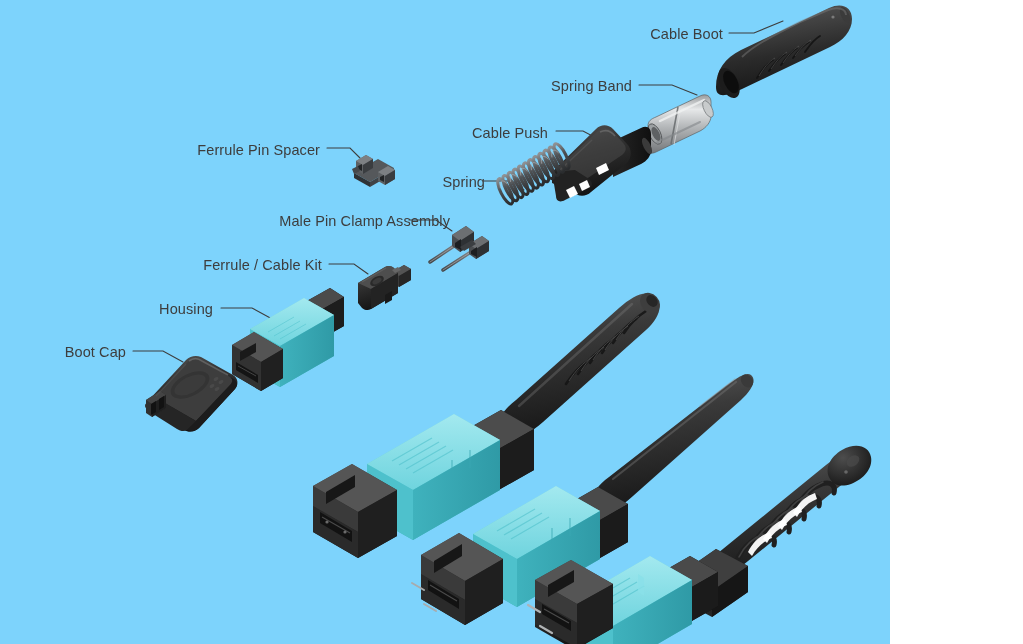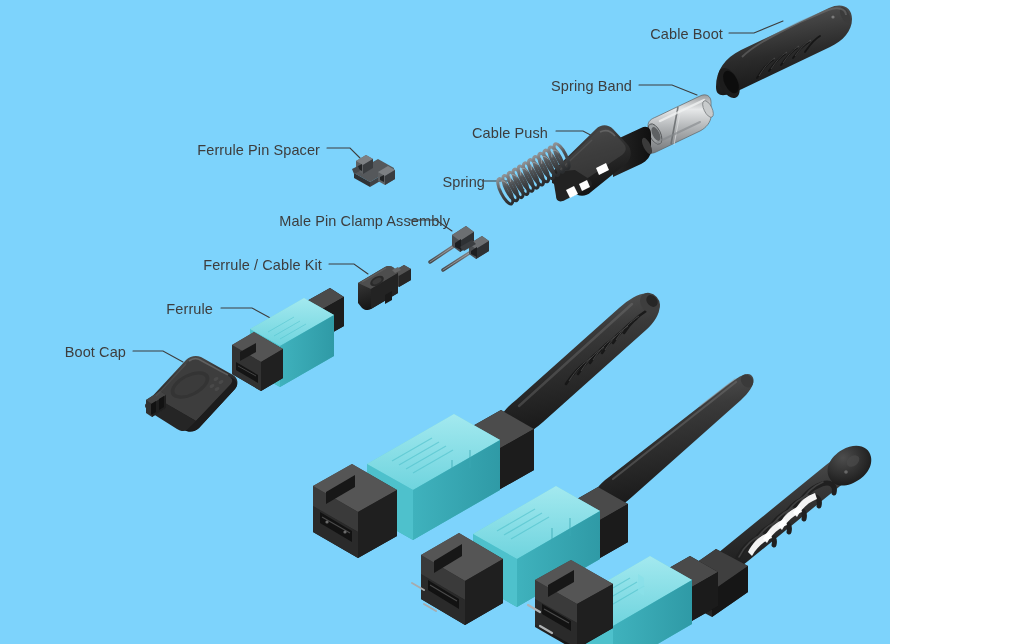--- a/index.html
+++ b/index.html
@@ -551,17 +551,17 @@
   <div class="lbl r" style="left:548px;top:133px;">Cable Push</div>
 
   <div class="lbl r" style="left:320px;top:150px;">Ferrule Pin Spacer</div>
 
   <div class="lbl r" style="left:477px;top:182px;margin-left:8px;">Spring</div>
 
   <div class="lbl r" style="left:402px;top:221px;margin-left:48px;">Male Pin Clamp Assembly</div>
 
   <div class="lbl r" style="left:322px;top:265px;">Ferrule / Cable Kit</div>
 
-  <div class="lbl r" style="left:213px;top:309px;">Ferrule</div>
+  <div class="lbl r" style="left:213px;top:309px;">Housing</div>
 
   <div class="lbl r" style="left:126px;top:352px;">Boot Cap</div>
 
 </div>
 
 </body></html>

